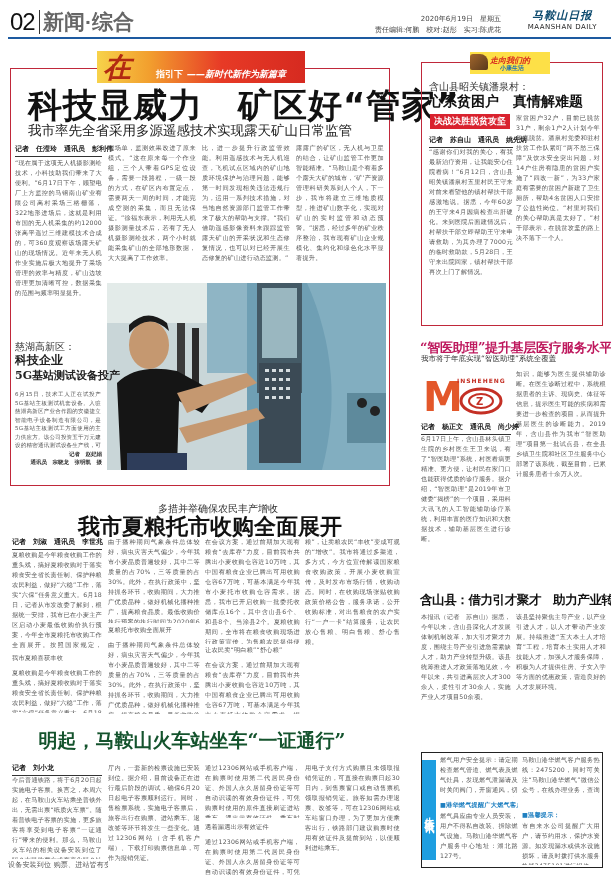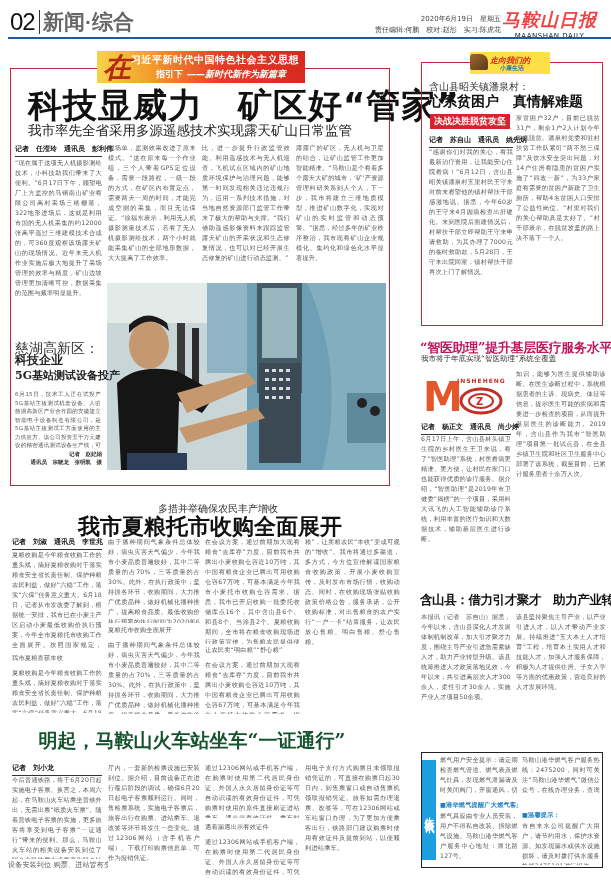--- a/index.html
+++ b/index.html
@@ -7,42 +7,42 @@
   body { position: relative; font-family: "DejaVu Sans", sans-serif; color: #222; }
 
   .abs { position: absolute; }
 
   
   #hdr-num { left: 10px; top: 8px; font-size: 24px; color: #111; letter-spacing: -1px; font-family: "Liberation Sans", sans-serif; }
   #hdr-bar { left: 39px; top: 10px; width: 1px; height: 24px; background: #333; }
   #hdr-sec { left: 43px; top: 8px; font-size: 21px; font-weight: bold; color: #666; font-family: "Liberation Sans", sans-serif; }
   #hdr-meta { right: 110px; top: 14px; text-align: right; font-size: 7px; line-height: 11px; color: #444; }
   #hdr-logo { right: 14px; top: 8px; text-align: center; }
-  #hdr-logo .cn { font-family: Liberation Sans, sans-serif; font-style: italic; font-weight: bold; color: #ef4444; font-size: 18px; letter-spacing: 1px; }
+  #hdr-logo .cn { font-family: Liberation Sans, sans-serif; font-style: italic; font-weight: bold; color: #0c4a6e; font-size: 11px; letter-spacing: 1px; }
   #hdr-logo .en { font-size: 7px; color: #222; letter-spacing: 0.5px; }
   #hdr-rule { left: 8px; top: 37px; width: 603px; height: 2px; background: #1d5aa0; }
 
   
   #main-box { left: 10px; top: 68px; width: 380px; height: 418px; border: 1.5px solid #c0283a; }
   #banner { left: 97px; top: 51px; width: 208px; height: 32px; background: linear-gradient(90deg,#f7d24a 0%,#f29f2e 25%,#e73a26 60%,#d62a20 100%); }
   #banner .big { position: absolute; left: 6px; top: -2px; font-family: "DejaVu Serif", serif; font-size: 28px; font-style: italic; font-weight: bold; color: #b22a12; }
   #banner .l1 { position: absolute; left: 34px; top: 2px; font-size: 10px; color: #fff; font-weight: bold; letter-spacing: 0.5px; white-space: nowrap; }
   #banner .l2 { position: absolute; left: 36px; top: 17px; font-size: 9px; color: #fff; font-weight: bold; white-space: nowrap; margin-left: 23px; }
   #banner .l2 span { font-style: italic; margin-left: 4px; }
 
   #main-title { left: 28px; top: 83px; width: 360px; text-align: center; font-size: 34px; font-weight: bold; color: #111; letter-spacing: 1px; white-space: nowrap; font-family: "DejaVu Sans", sans-serif; }
   #main-sub { left: 28px; top: 122px; width: 360px; text-align: left; font-size: 13.5px; color: #222; white-space: nowrap; }
 
   .byline { font-size: 7px; font-weight: bold; color: #222; border-bottom: 1px solid #333; padding-bottom: 2px; white-space: nowrap; }
   .body-col { font-size: 6.2px; line-height: 10px; color: #555; text-align: justify; overflow: hidden; letter-spacing: 0.2px; }
 
   #photo { left: 107px; top: 283px; width: 279px; height: 187px; overflow: hidden; background: #8db3c4; }
 
   
-  #side-kicker { left: 15px; top: 340px; font-size: 14px; color: #333; font-family: "DejaVu Serif", serif; }
+  #side-kicker { left: 15px; top: 340px; font-size: 10px; color: #333; font-family: "DejaVu Serif", serif; }
   #side-title1 { left: 15px; top: 352px; font-size: 12px; font-weight: bold; color: #222; font-family: "DejaVu Serif", serif; }
   #side-title2 { left: 15px; top: 368px; font-size: 11px; font-weight: bold; color: #222; font-family: "DejaVu Serif", serif; white-space: nowrap; }
 
   
   #grain-kicker { left: 118px; top: 502px; width: 200px; text-align: center; font-size: 10px; color: #333; }
   #grain-title { left: 60px; top: 512px; width: 300px; text-align: center; font-size: 22px; font-weight: bold; color: #111; font-family: "DejaVu Serif", serif; white-space: nowrap; }
 
   
   #train-title { left: 22px; top: 728px; width: 340px; text-align: center; font-size: 19px; font-weight: bold; color: #14532d; font-family: "DejaVu Serif", serif; white-space: nowrap; }
 
@@ -81,21 +81,20 @@
 </div>
 <div class="abs" id="hdr-logo">
   <div class="cn">马鞍山日报</div>
   <div class="en">MAANSHAN DAILY</div>
 </div>
 <div class="abs" id="hdr-rule"></div>
 
 <div class="abs" id="main-box"></div>
 <div class="abs" id="banner">
   <span class="big">在</span>
-  <span class="l1">习近平新时代中国特色社会主义思想</span>
   <span class="l2"><b>指引下</b><span>——新时代新作为新篇章</span></span>
 </div>
 <div class="abs" id="main-title">科技显威力　矿区好“管家”</div>
 <div class="abs" id="main-sub">我市率先全省采用多源遥感技术实现露天矿山日常监管</div>
 
 <div class="abs" style="left:15px;top:144px;width:87px;">
   <div class="byline">记者　任滢玲　通讯员　彭利伟</div>
 </div>
 <div class="abs body-col" style="left:15px;top:158px;width:87px;height:178px;">“现在属于这项无人机摄影测绘技术，小科技助我们带来了大便利。”6月17日下午，顾望电厂上方监控的马钢南山矿业有限公司高村采场三格栅落，322地形进场后，这就是利用市国的无人机采集的约12000张高平遥过三维建模技术合成的，可360度观察该场露天矿山的现场情况。近年来无人机作业实施后极大地提升了采场管理的效率与精度，矿山边坡管理更加清晰可控，数据采集的范围与频率明显提升。</div>
 <div class="abs body-col" style="left:108px;top:143px;width:88px;height:133px;">现场单，监测效果改进了原来模式。“这在原来每一个作业组，三个人带着GPS定位设备，需要一段路程，一级一段的方式，在矿区内布置定点，需要两天一周的时间，才能完成空测的采集，而且无法保证。”徐福东表示，利用无人机摄影测量技术后，若有了无人机摄影测绘技术，两个小时就能采集矿山的全部地形数据，大大提高了工作效率。</div>

